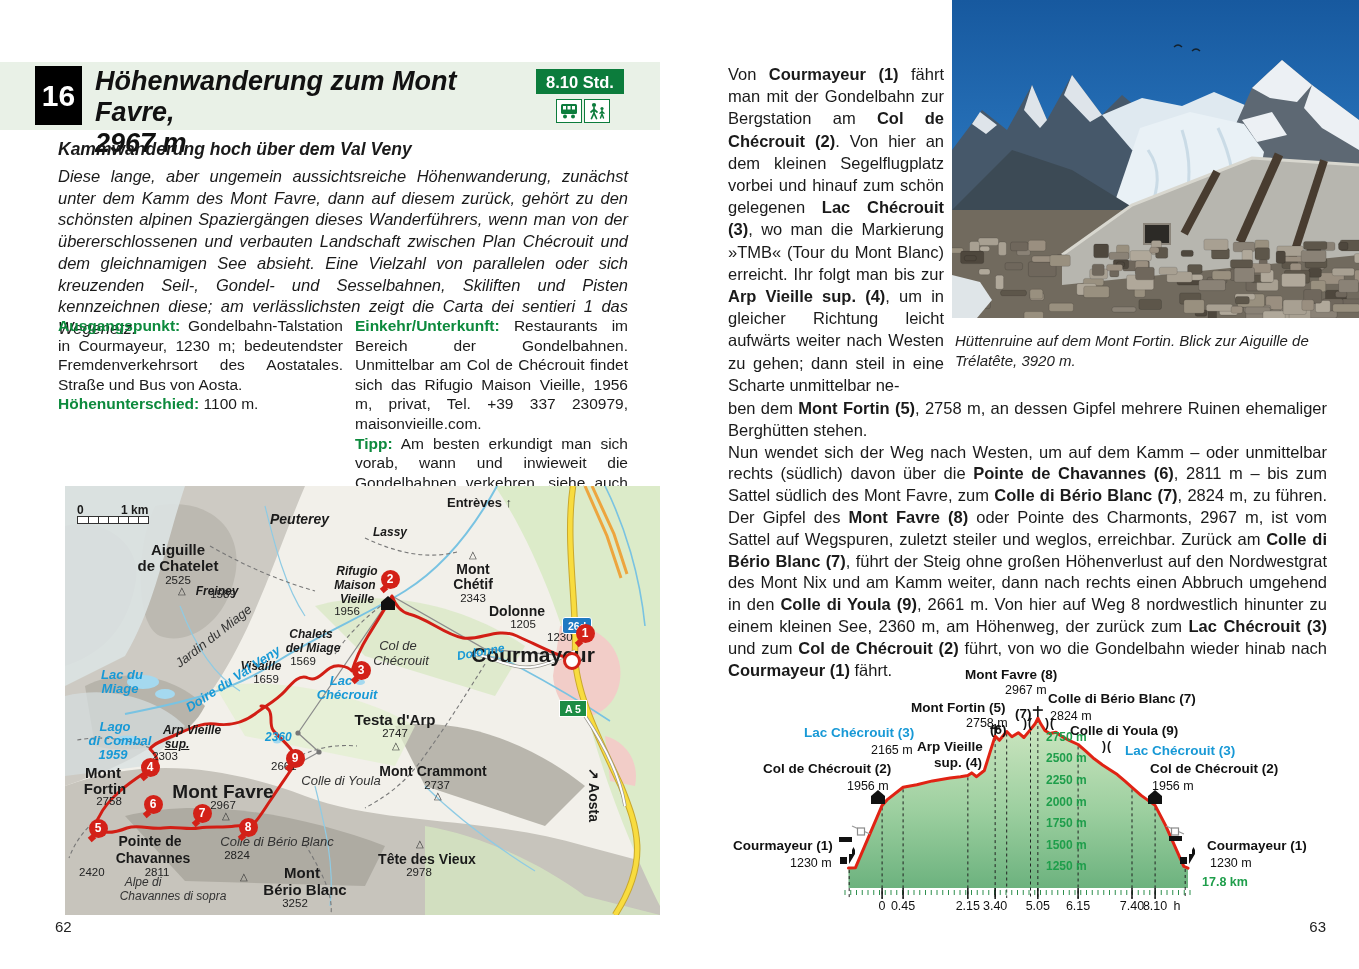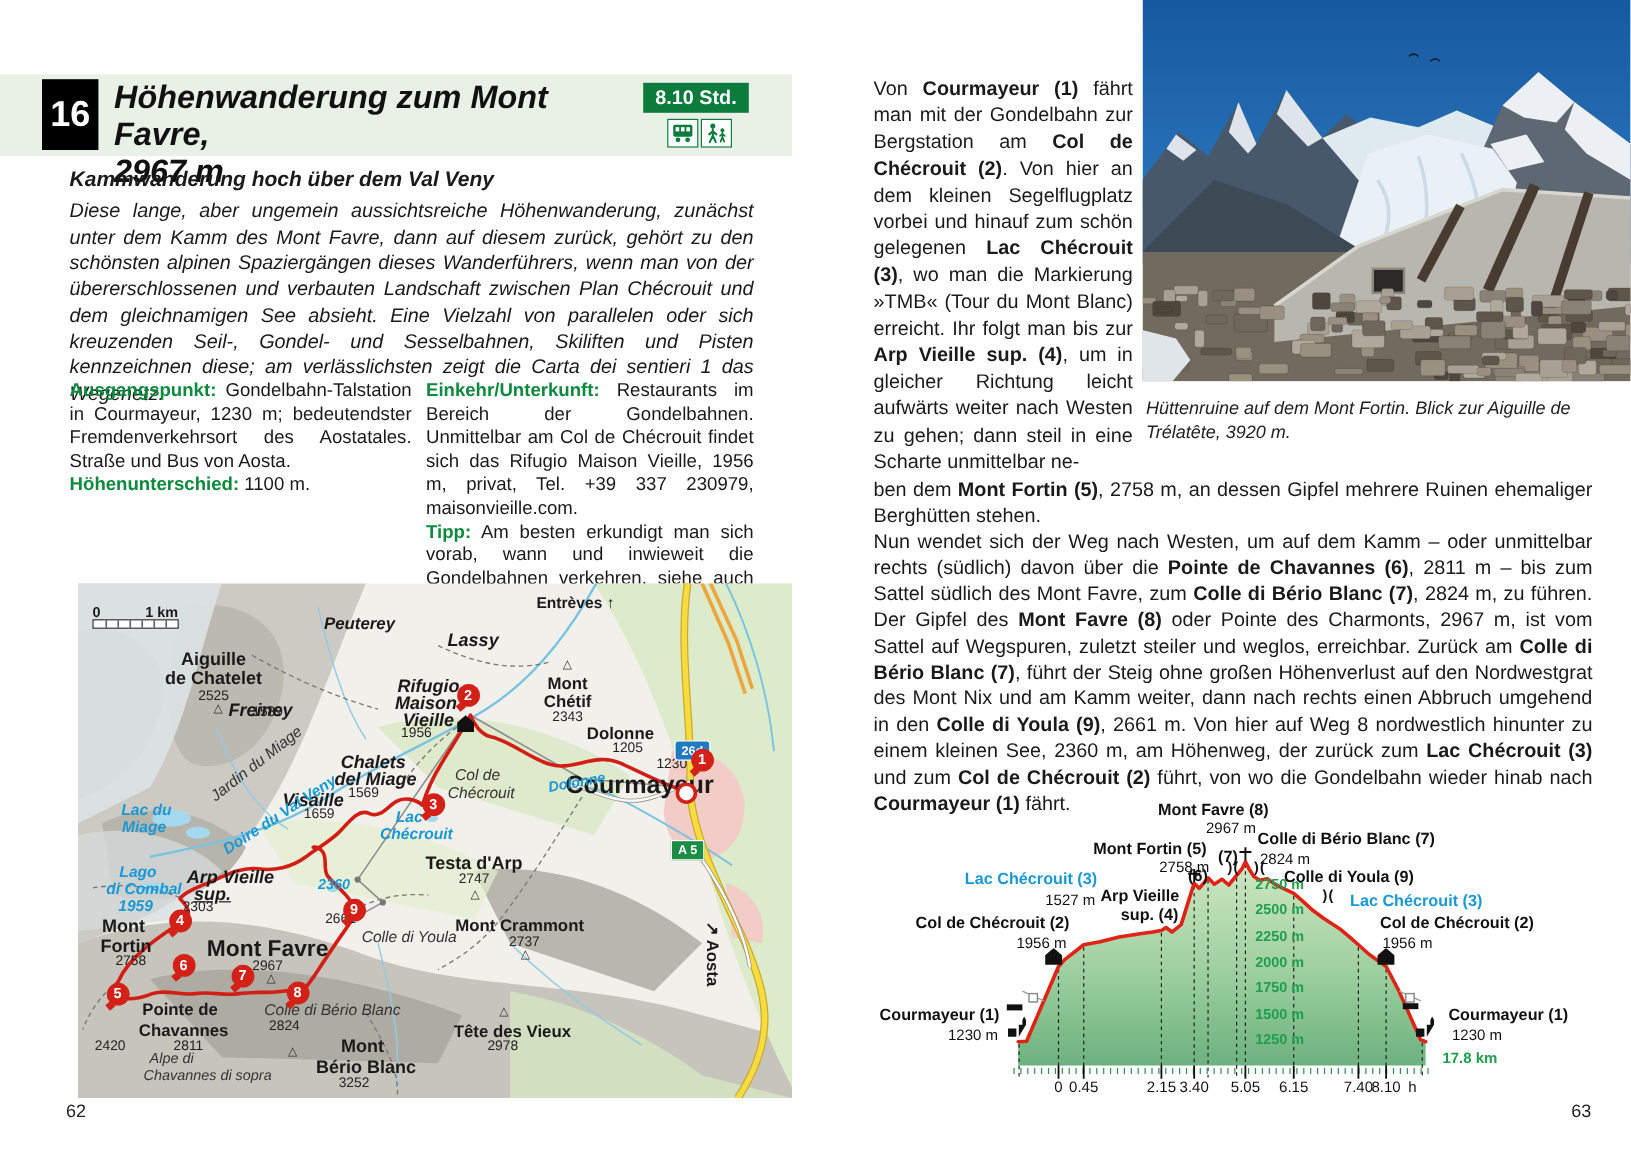--- a/index.html
+++ b/index.html
@@ -28,21 +28,21 @@
   .map-wrap{position:absolute;left:65px;top:486px;width:595px;height:429px;overflow:hidden;}
   .map-wrap svg{position:absolute;left:0;top:0;}
   .ml{position:absolute;line-height:1;white-space:nowrap;color:#1a1a1a;font-size:13px;}
   .c{transform:translateX(-50%);}
   .mb{font-weight:bold;}
   .mi{font-style:italic;font-weight:bold;}
   .mip{font-style:italic;color:#333;}
   .mbl{color:#1899d6;font-style:italic;font-weight:bold;}
   .me{font-size:11.5px;font-weight:normal;color:#222;}
   .ms{font-size:12px;font-weight:bold;}
-  .s12{font-size:12px;}.s13{font-size:13px;}.b13{font-size:15px;}.b14{font-size:14px;}
+  .s12{font-size:12px;}.s13{font-size:13px;}.b13{font-size:12px;}.b14{font-size:14px;}
   .s14{font-size:14px;}.s15{font-size:15px;}.s19{font-size:19px;}.s21{font-size:21px;}
   .rotm38{transform:rotate(-38deg);transform-origin:left center;}
   .rotm33{transform:rotate(-33deg);transform-origin:left center;}
   .rotm10{transform:rotate(-10deg);transform-origin:left center;}
   .rot90{transform:rotate(90deg);transform-origin:left top;}
   .mk{position:absolute;width:19px;height:19px;border-radius:50%;background:#d32118;color:#fff;
       font-weight:bold;font-size:12px;display:flex;align-items:center;justify-content:center;z-index:5;}
   .mk::after{content:"";position:absolute;left:0px;bottom:-3px;width:6px;height:6px;background:#d32118;
       transform:rotate(50deg);}
   .tri{position:absolute;font-size:10px;color:#333;line-height:1;}
@@ -589,21 +589,21 @@
         <div class="pa pb" style="left: 237px; top: 8px;">Mont Favre (8)</div>
         <div class="pa pr" style="left: 277px; top: 24px;">2967 m</div>
         <div class="pa pb" style="left: 320px; top: 32px;">Colle di Bério Blanc (7)</div>
         <div class="pa pr" style="left: 322px; top: 50px;">2824 m</div>
         <div class="pa pb" style="left: 183px; top: 41px;">Mont Fortin (5)</div>
         <div class="pa pr" style="left: 238px; top: 57px;">2758 m</div>
         <div class="pa pb s12" style="left: 287px; top: 47px;">(7)</div>
         <div class="pa pb s12" style="left: 262px; top: 63px;">(6)</div>
         <div class="pa pb" style="left: 342px; top: 64px;">Colle di Youla (9)</div>
         <div class="pa pb blue" style="left: 76px; top: 66px;">Lac Chécrouit (3)</div>
-        <div class="pa pr" style="left: 143px; top: 84px;">1527 m</div>
+        <div class="pa pr" style="left: 143px; top: 84px;">2165 m</div>
         <div class="pa pb" style="left: 189px; top: 80px;">Arp Vieille</div>
         <div class="pa pb" style="left: 206px; top: 96px;">sup. (4)</div>
         <div class="pa pb blue" style="left: 397px; top: 84px;">Lac Chécrouit (3)</div>
         <div class="pa pb" style="left: 35px; top: 102px;">Col de Chécrouit (2)</div>
         <div class="pa pr" style="left: 119px; top: 120px;">1956 m</div>
         <div class="pa pb" style="left: 422px; top: 102px;">Col de Chécrouit (2)</div>
         <div class="pa pr" style="left: 424px; top: 120px;">1956 m</div>
         <div class="pa pb" style="left: 5px; top: 179px;">Courmayeur (1)</div>
         <div class="pa pr" style="left: 62px; top: 197px;">1230 m</div>
         <div class="pa pb" style="left: 479px; top: 179px;">Courmayeur (1)</div>

